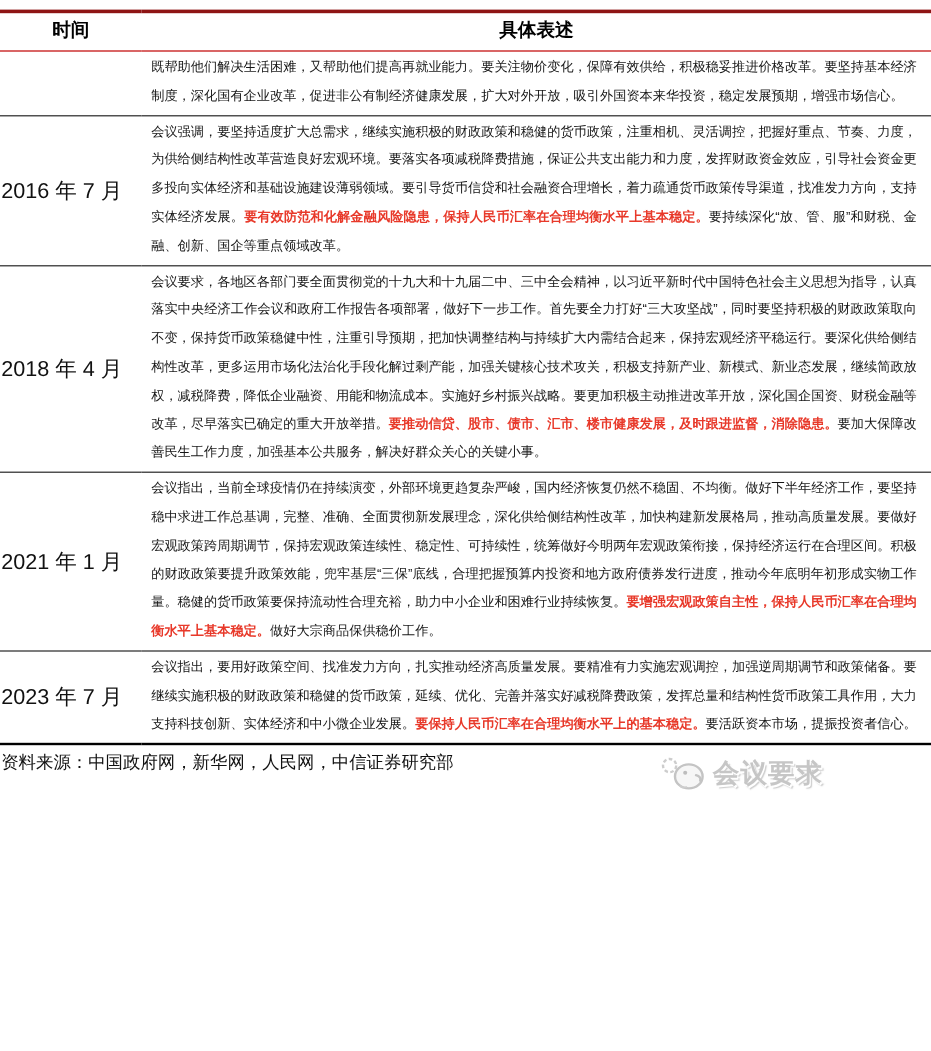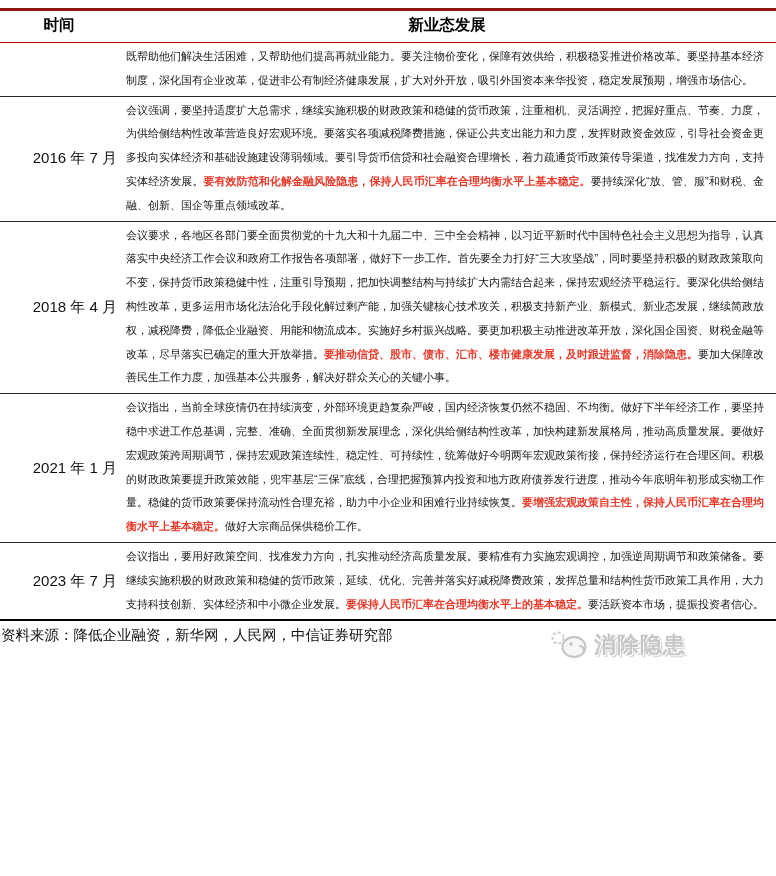--- a/index.html
+++ b/index.html
@@ -30,23 +30,23 @@
     font-weight: bold;
     color: #000;
     padding: 4px 0 6px 0;
     border-bottom: 1.5px solid var(--red-line, #c00000);
     text-align: center;
   }
 
   tbody tr:not(:first-child) td { border-top: 1px solid #262626; }
 
   td.time {
-    text-align: right;
+    text-align: left;
     vertical-align: middle;
-    font-size: 15px;
+    font-size: 18px;
     color: #111;
     white-space: nowrap;
   }
   td.statement {
     font-size: 11px;
     line-height: 23.8px;
     color: #161616;
     text-align: justify;
     padding: 2px 12px 3px 8px;
     vertical-align: middle;
@@ -83,21 +83,21 @@
 <div class="doc">
 
   <table class="policy-table">
     <colgroup>
       <col class="col-time">
       <col class="col-statement">
     </colgroup>
     <thead>
       <tr>
         <th>时间</th>
-        <th>新业态发展</th>
+        <th>具体表述</th>
       </tr>
     </thead>
     <tbody id="rows">
         <tr>
           <td class="time"></td>
           <td class="statement"><span class="seg">既帮助他们解决生活困难，又帮助他们提高再就业能力。要关注物价变化，保障有效供给，积极稳妥推进价格改革。要坚持基本经济制度，深化国有企业改革，促进非公有制经济健康发展，扩大对外开放，吸引外国资本来华投资，稳定发展预期，增强市场信心。</span></td>
         </tr>
         <tr>
           <td class="time">2016 年 7 月</td>
           <td class="statement"><span class="seg">会议强调，要坚持适度扩大总需求，继续实施积极的财政政策和稳健的货币政策，注重相机、灵活调控，把握好重点、节奏、力度，为供给侧结构性改革营造良好宏观环境。要落实各项减税降费措施，保证公共支出能力和力度，发挥财政资金效应，引导社会资金更多投向实体经济和基础设施建设薄弱领域。要引导货币信贷和社会融资合理增长，着力疏通货币政策传导渠道，找准发力方向，支持实体经济发展。</span><span class="seg hl">要有效防范和化解金融风险隐患，保持人民币汇率在合理均衡水平上基本稳定。</span><span class="seg">要持续深化“放、管、服”和财税、金融、创新、国企等重点领域改革。</span></td>
@@ -110,26 +110,26 @@
           <td class="time">2021 年 1 月</td>
           <td class="statement"><span class="seg">会议指出，当前全球疫情仍在持续演变，外部环境更趋复杂严峻，国内经济恢复仍然不稳固、不均衡。做好下半年经济工作，要坚持稳中求进工作总基调，完整、准确、全面贯彻新发展理念，深化供给侧结构性改革，加快构建新发展格局，推动高质量发展。要做好宏观政策跨周期调节，保持宏观政策连续性、稳定性、可持续性，统筹做好今明两年宏观政策衔接，保持经济运行在合理区间。积极的财政政策要提升政策效能，兜牢基层“三保”底线，合理把握预算内投资和地方政府债券发行进度，推动今年底明年初形成实物工作量。稳健的货币政策要保持流动性合理充裕，助力中小企业和困难行业持续恢复。</span><span class="seg hl">要增强宏观政策自主性，保持人民币汇率在合理均衡水平上基本稳定。</span><span class="seg">做好大宗商品保供稳价工作。</span></td>
         </tr>
         <tr>
           <td class="time">2023 年 7 月</td>
           <td class="statement"><span class="seg">会议指出，要用好政策空间、找准发力方向，扎实推动经济高质量发展。要精准有力实施宏观调控，加强逆周期调节和政策储备。要继续实施积极的财政政策和稳健的货币政策，延续、优化、完善并落实好减税降费政策，发挥总量和结构性货币政策工具作用，大力支持科技创新、实体经济和中小微企业发展。</span><span class="seg hl">要保持人民币汇率在合理均衡水平上的基本稳定。</span><span class="seg">要活跃资本市场，提振投资者信心。</span></td>
         </tr>
       </tbody>
   </table>
 
-  <div class="source">资料来源：降低企业融资，新华网，人民网，中信证券研究部</div>
+  <div class="source">资料来源：中国政府网，新华网，人民网，中信证券研究部</div>
 
   <div class="watermark">
     <svg width="42" height="32" viewBox="0 0 42 32" aria-hidden="true">
       <circle cx="9" cy="9" r="5.5" fill="none" stroke="#cdcdcd" stroke-width="2" stroke-dasharray="3 2"></circle>
       <ellipse cx="25" cy="18" rx="11.5" ry="10" fill="#f6f6f6" stroke="#c4c4c4" stroke-width="2"></ellipse>
       <circle cx="22" cy="15" r="1.7" fill="#bdbdbd"></circle>
       <path d="M31 17 q4.5 1 3.5 4.5" fill="none" stroke="#c4c4c4" stroke-width="2" stroke-linecap="round"></path>
       <path d="M18 26 q2 2 5 1" fill="none" stroke="#cdcdcd" stroke-width="1.5" stroke-linecap="round"></path>
     </svg>
-    <span class="wm-text">消除隐患</span>
+    <span class="wm-text">会议要求</span>
   </div>
 
 </div>
 
 </body></html>

